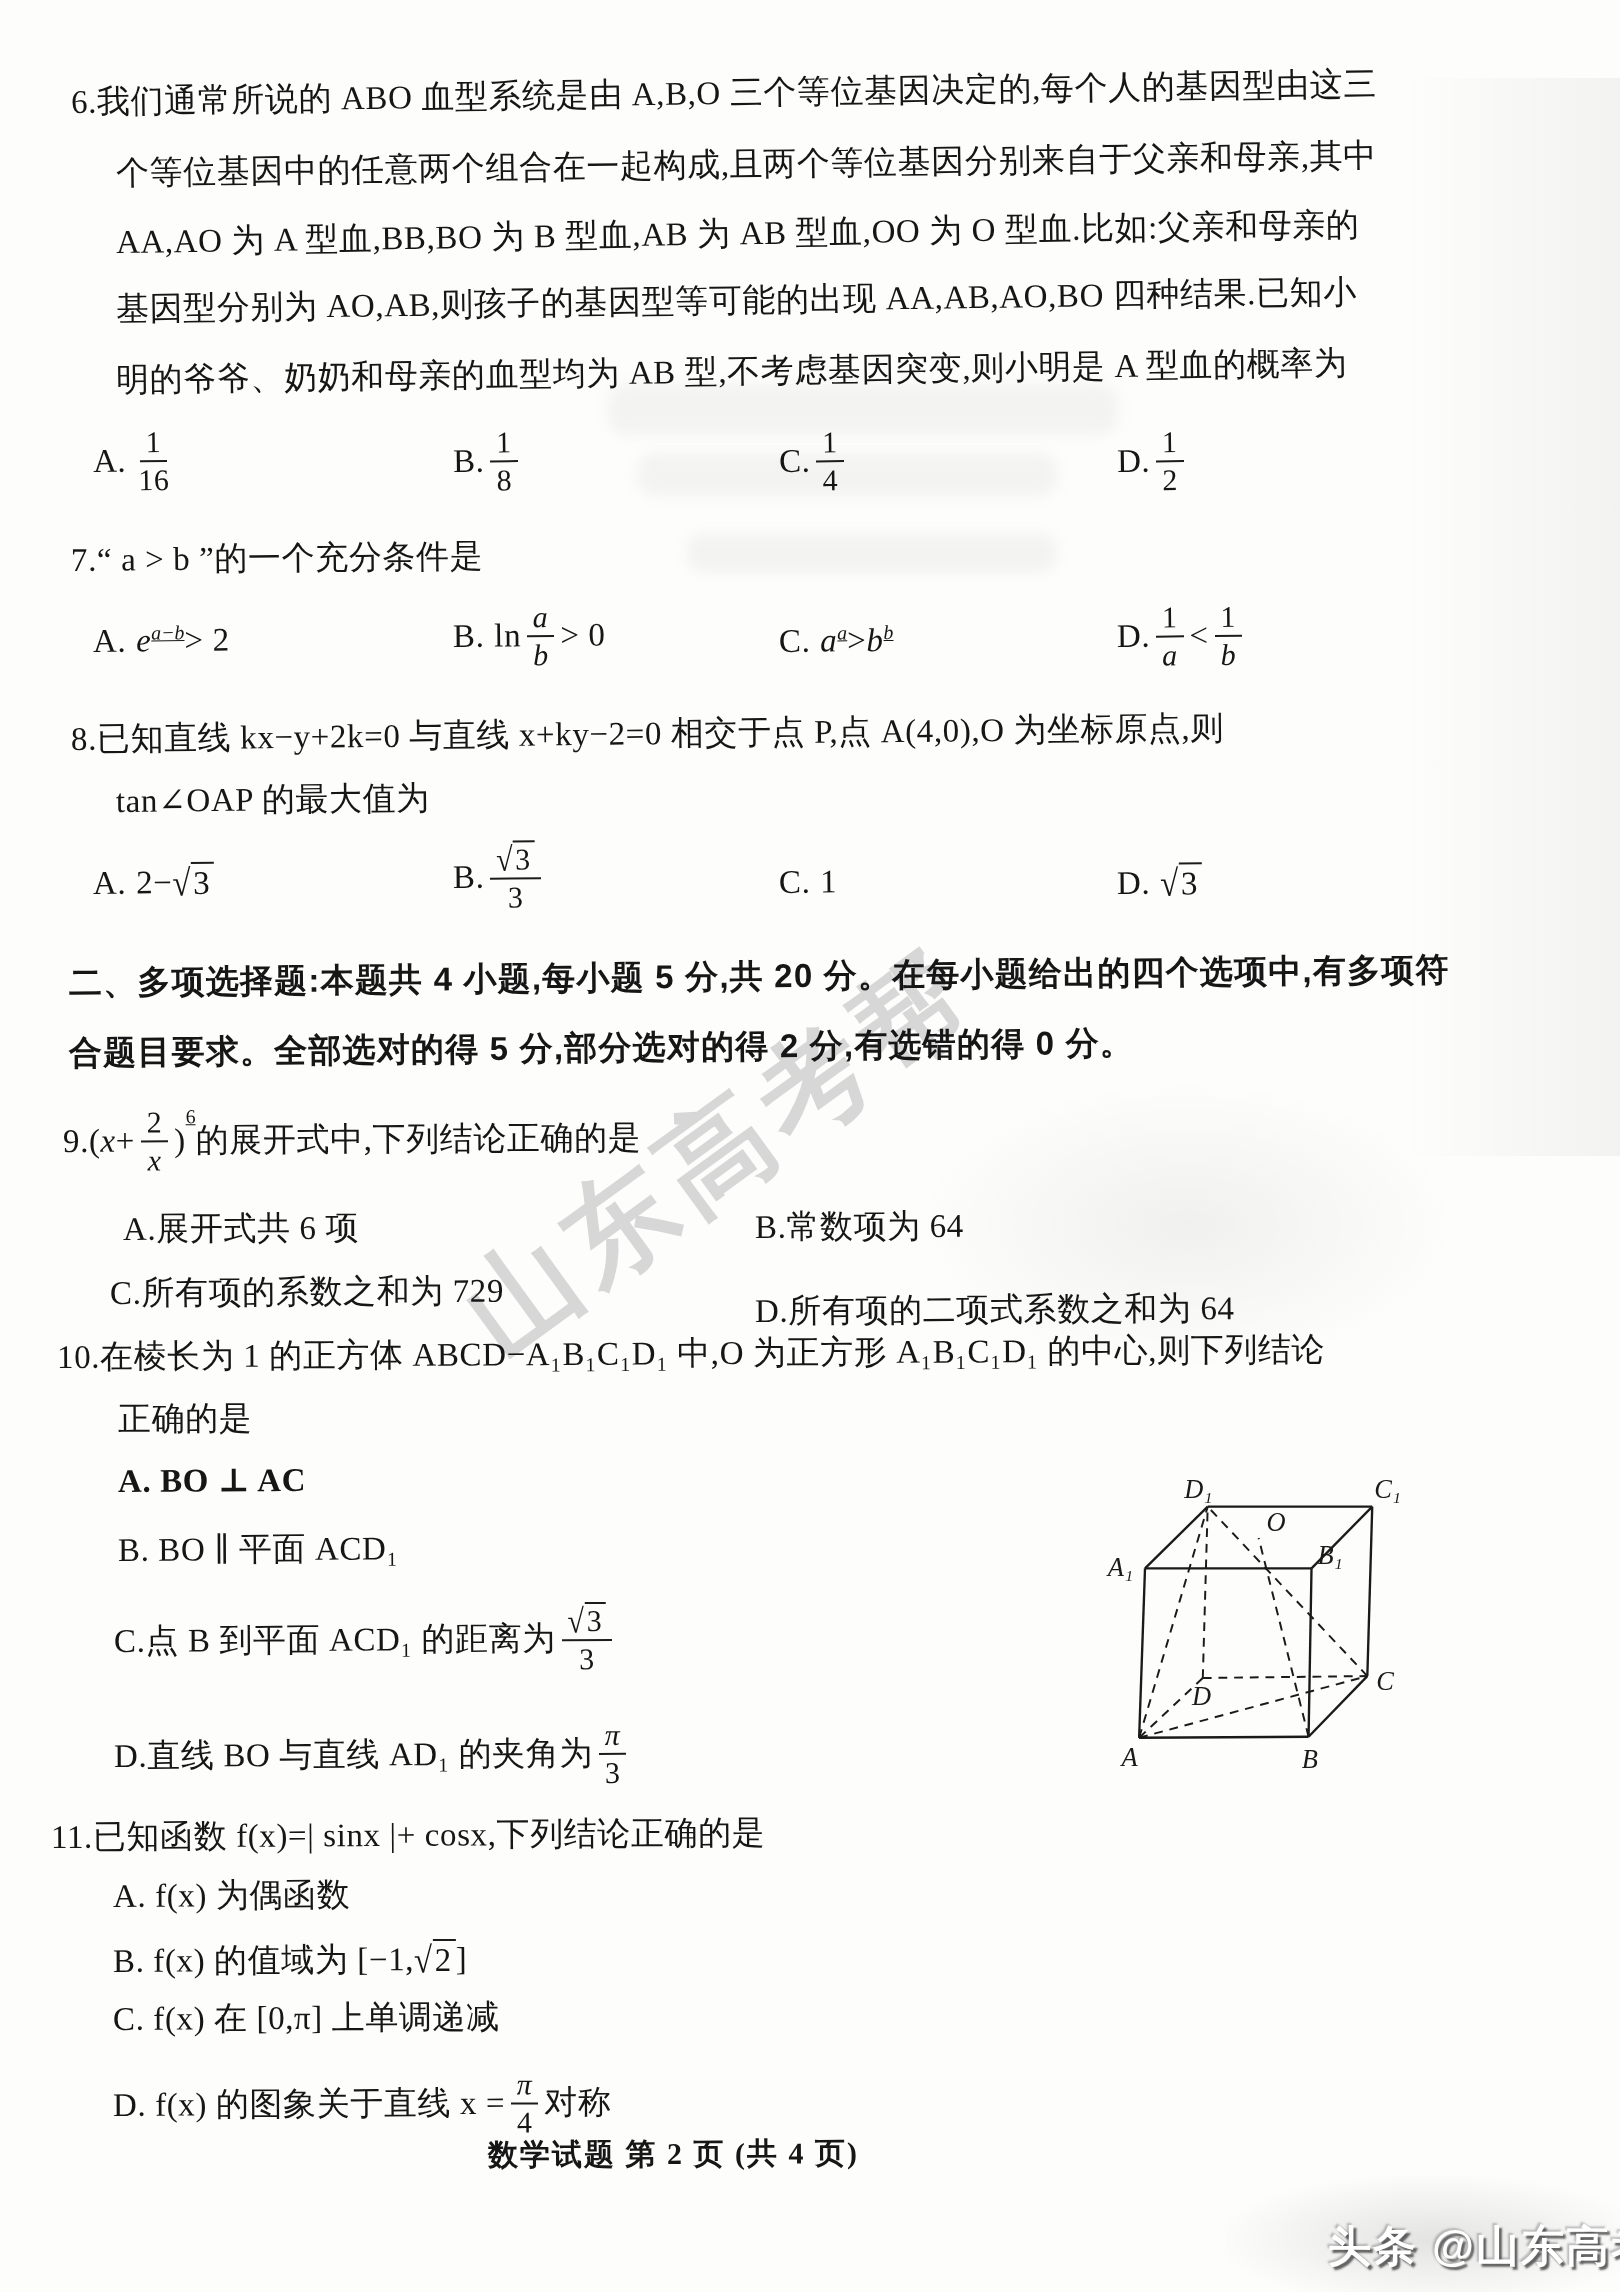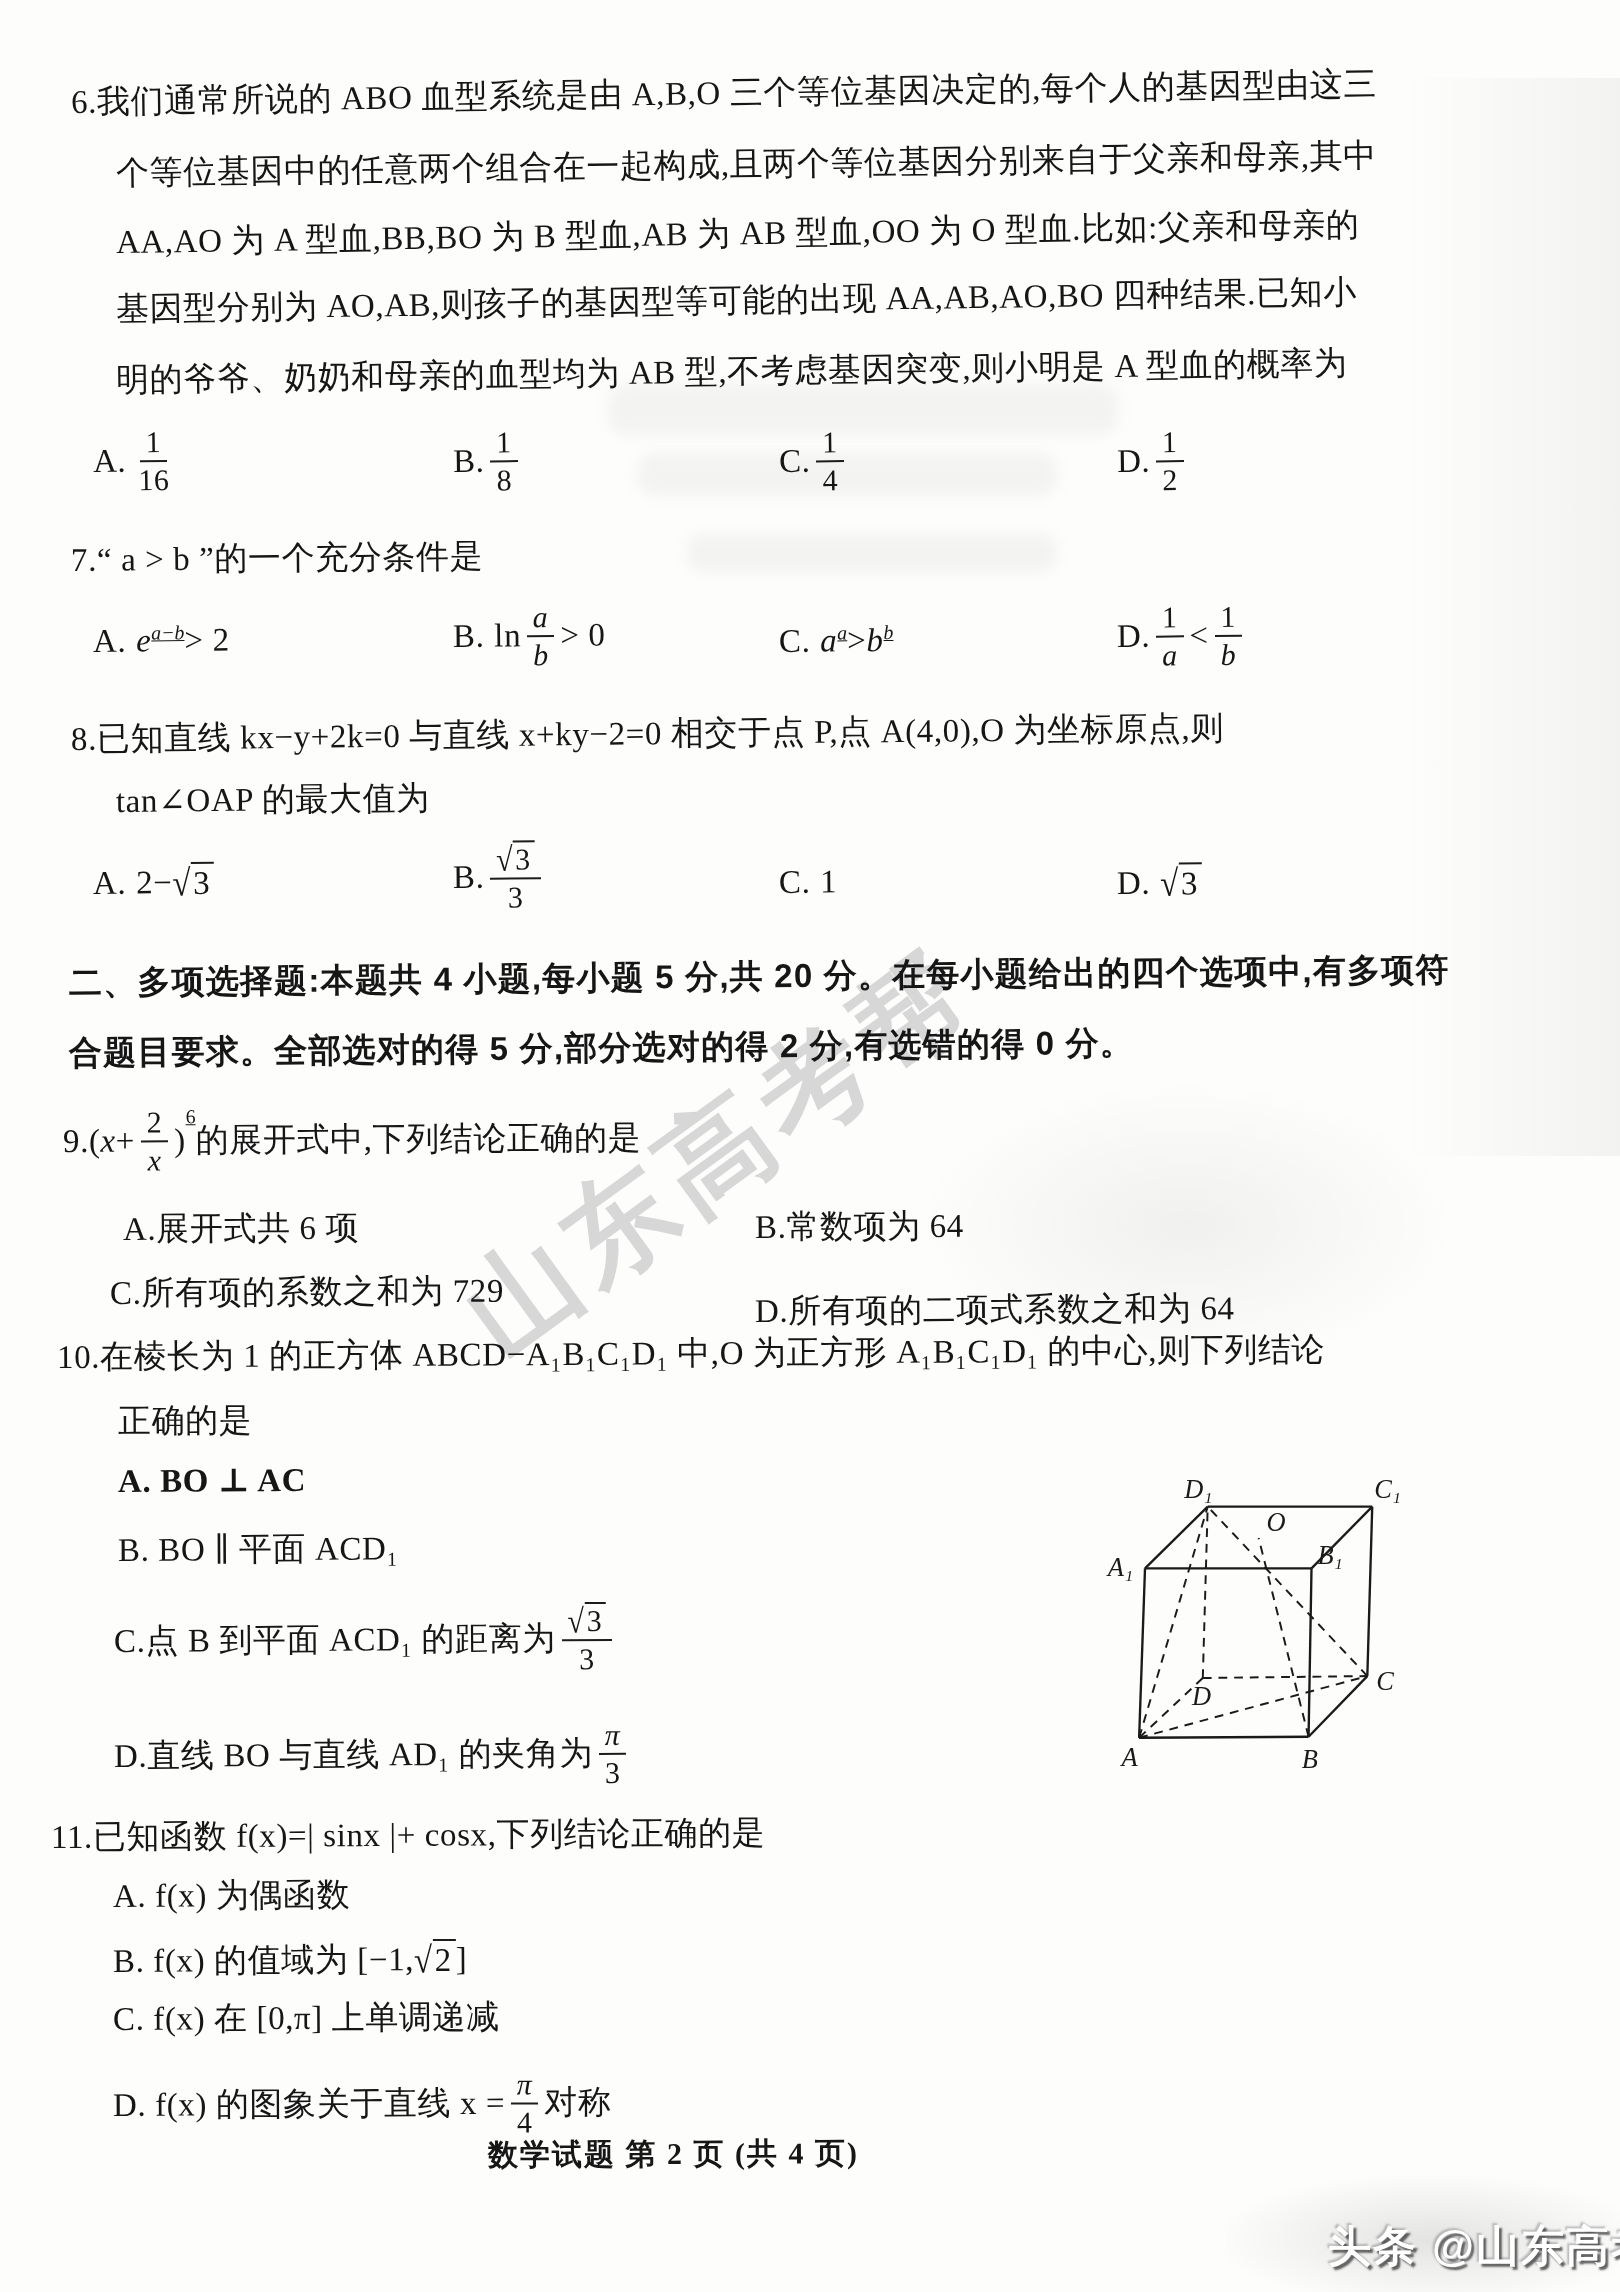--- a/index.html
+++ b/index.html
@@ -173,21 +173,21 @@
     <span>)</span>
     <sup class="e">6</sup>
     <span> 的展开式中,下列结论正确的是</span>
   </div>
   <div class="abs t r3" style="left:123px;top:1210px;">A.展开式共 6 项</div>
   <div class="abs t r3" style="left:755px;top:1208px;">B.常数项为 64</div>
   <div class="abs t r3" style="left:110px;top:1274px;">C.所有项的系数之和为 729</div>
   <div class="abs t r3" style="left:755px;top:1292px;">D.所有项的二项式系数之和为 64</div>
 
   <div class="abs t r3" style="left:57px;top:1338px;">10.在棱长为 1 的正方体 ABCD−A₁B₁C₁D₁ 中,O 为正方形 A₁B₁C₁D₁ 的中心,则下列结论</div>
-  <div class="abs t r3" style="left:118px;top:1402px;">正确的是</div>
+  <div class="abs t r3" style="left:118px;top:1402px;font-family:Liberation Mono, monospace;">正确的是</div>
   <div class="abs t r3" style="left:118px;top:1462px;font-weight:bold;">A. BO ⊥ AC</div>
   <div class="abs t r3" style="left:118px;top:1531px;">B. BO ∥ 平面 ACD₁</div>
   <div class="abs t r3 opt-row" style="left:114px;top:1605px;">
     <span>C.点 B 到平面 ACD₁ 的距离为</span>
     <span class="frac">
       <span class="fn"><span class="sq"><span class="sg">√</span><span class="rd">3</span></span></span>
       <span class="fd">3</span>
     </span>
   </div>
   <div class="abs t r3 opt-row" style="left:114px;top:1721px;">

